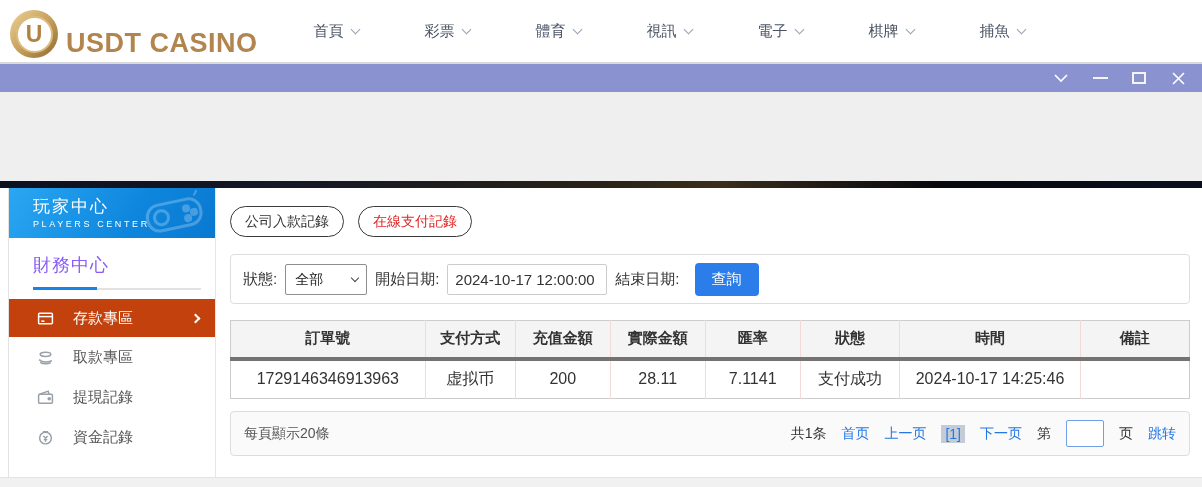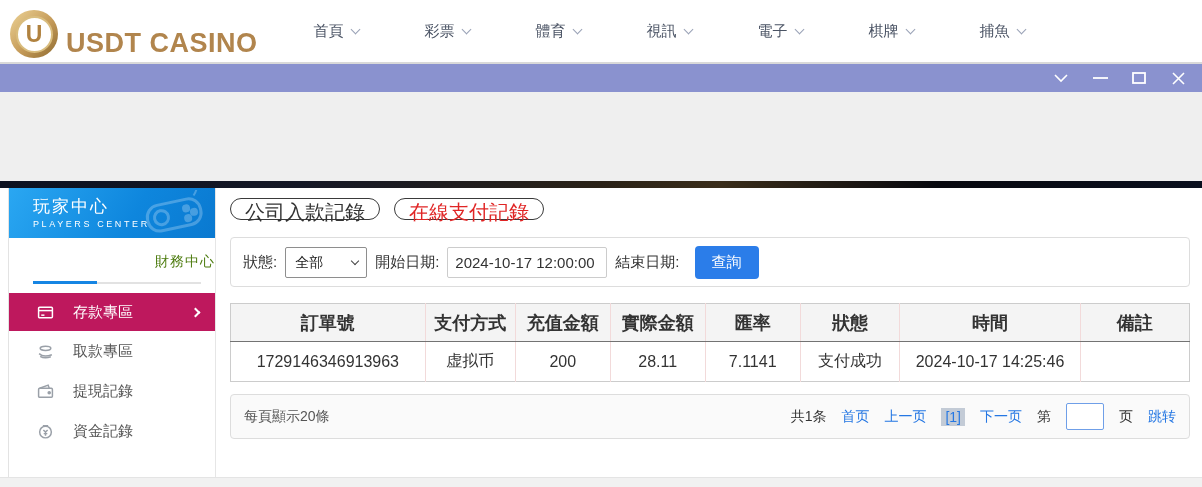--- a/index.html
+++ b/index.html
@@ -32,51 +32,51 @@
 
   
   .content { display:flex; height:289px; background:#fff; }
   .sidebar { width:208px; margin-left:8px; border-left:1px solid #e3e3e3; border-right:1px solid #e6e6e6; background:#fff; }
   .sb-header { height:50px; background:linear-gradient(120deg,#2aa7f2 0%,#0e86dd 60%,#0a79d0 100%);
     color:#fff; padding:7px 0 0 24px; position:relative; overflow:hidden; }
   .sb-title { font-size:17px; font-weight:normal; letter-spacing:2px; }
   .sb-sub { font-size:9px; letter-spacing:2.6px; margin-top:1px; }
   .sb-gamepad { position:absolute; right:6px; top:2px; opacity:.28; }
   .sb-section { padding:15px 0 0 24px; }
-  .sb-section-title { color:#4d7c0f; font-size:14px; letter-spacing:1px;text-align:right; }
+  .sb-section-title { color:#8b5cf6; font-size:18px; letter-spacing:1px; }
   .sb-underline { margin-top:11px; width:168px; height:2px; background:#e2e2e2; position:relative; }
   .sb-underline span { position:absolute; left:0; top:-1px; width:64px; height:3px; background:#1685e3; }
   .sb-menu { margin-top:9px; }
   .sb-item { height:40px; display:flex; align-items:center; padding-left:28px; color:#555; font-size:15px; cursor:pointer; }
   .sb-icon { width:17px; height:17px; color:#9aa0a8; margin-right:19px; display:flex; align-items:center; }
-  .sb-item.active { background:#be185d; color:#fff; height:38px; }
+  .sb-item.active { background:#c2410c; color:#fff; height:38px; }
   .sb-item.active .sb-icon { color:#fff; }
   .sb-item-chev { margin-left:auto; margin-right:16px; width:7px; height:7px;
     border-top:2px solid #fff; border-right:2px solid #fff; transform:rotate(45deg); }
 
   .main { flex:1; padding:10px 12px 0 14px; }
   .tabs { display:flex; gap:14px; }
-  .tab { border:1.5px solid #3a3a3a; border-radius:16px; background:#fff; padding:0 14px; height:22px;
-    font-size:20px; color:#333; cursor:pointer; font-family:inherit; }
+  .tab { border:1.5px solid #3a3a3a; border-radius:16px; background:#fff; padding:0 14px; height:31px;
+    font-size:14px; color:#333; cursor:pointer; font-family:inherit;margin-top:8px; }
   .tab-active { color:#e02525; }
 
   .filterbox { margin-top:17px; border:1px solid #ddd; border-radius:4px; height:50px;
     display:flex; align-items:center; padding-left:12px; gap:8px; font-size:15px; color:#333; }
   .sel { position:relative; }
   .sel select { appearance:none; -webkit-appearance:none; width:82px; height:31px; border:1px solid #8e8e8e;
     border-radius:2px; padding:0 22px 0 9px; font-size:14px; background:#fff; color:#222; font-family:inherit; }
   .sel-chev { position:absolute; right:9px; top:11px; width:6px; height:6px; pointer-events:none;
     border-right:1.6px solid #444; border-bottom:1.6px solid #444; transform:rotate(45deg); }
   .date-input { width:160px; height:31px; border:1px solid #ccc; border-radius:2px; padding:0 7px;
     font-size:15px; color:#333; font-family:inherit; }
   .search-btn { background:#2b7de9; color:#fff; border:none; border-radius:4px; height:33px; padding:0 17px;
     font-size:15px; margin-left:7px; cursor:pointer; font-family:inherit; }
 
   table.orders { margin-top:16px; width:100%; border-collapse:collapse; border:1px solid #ccc; color:#333; table-layout:fixed; }
-  .orders th { background:#f4f4f4; height:38px; font-weight:bold; font-size:18px; border-bottom:1px solid #737373; }
+  .orders th { background:#f4f4f4; height:38px; font-weight:bold; font-size:15px; border-bottom:4px solid #737373; }
   .orders td { height:40px; text-align:center; font-size:16px; }
   .orders th:not(:last-child), .orders td:not(:last-child) { border-right:1px solid #f2dada; }
 
   .pager { margin-top:12px; border:1px solid #ddd; border-radius:4px; background:#fafafa; height:45px;
     display:flex; align-items:center; justify-content:space-between; padding:0 13px; font-size:14px; color:#555; }
   .pager-right { display:flex; gap:15px; align-items:center; color:#333; }
   .pg-link { color:#2577e3; text-decoration:none; cursor:pointer; }
   .pg-current { background:#c3cbd6; color:#2577e3; padding:1px 4px; }
   .pg-input { width:38px; height:27px; border:1px solid #6f9fe8; border-radius:2px; font-family:inherit; }
 

